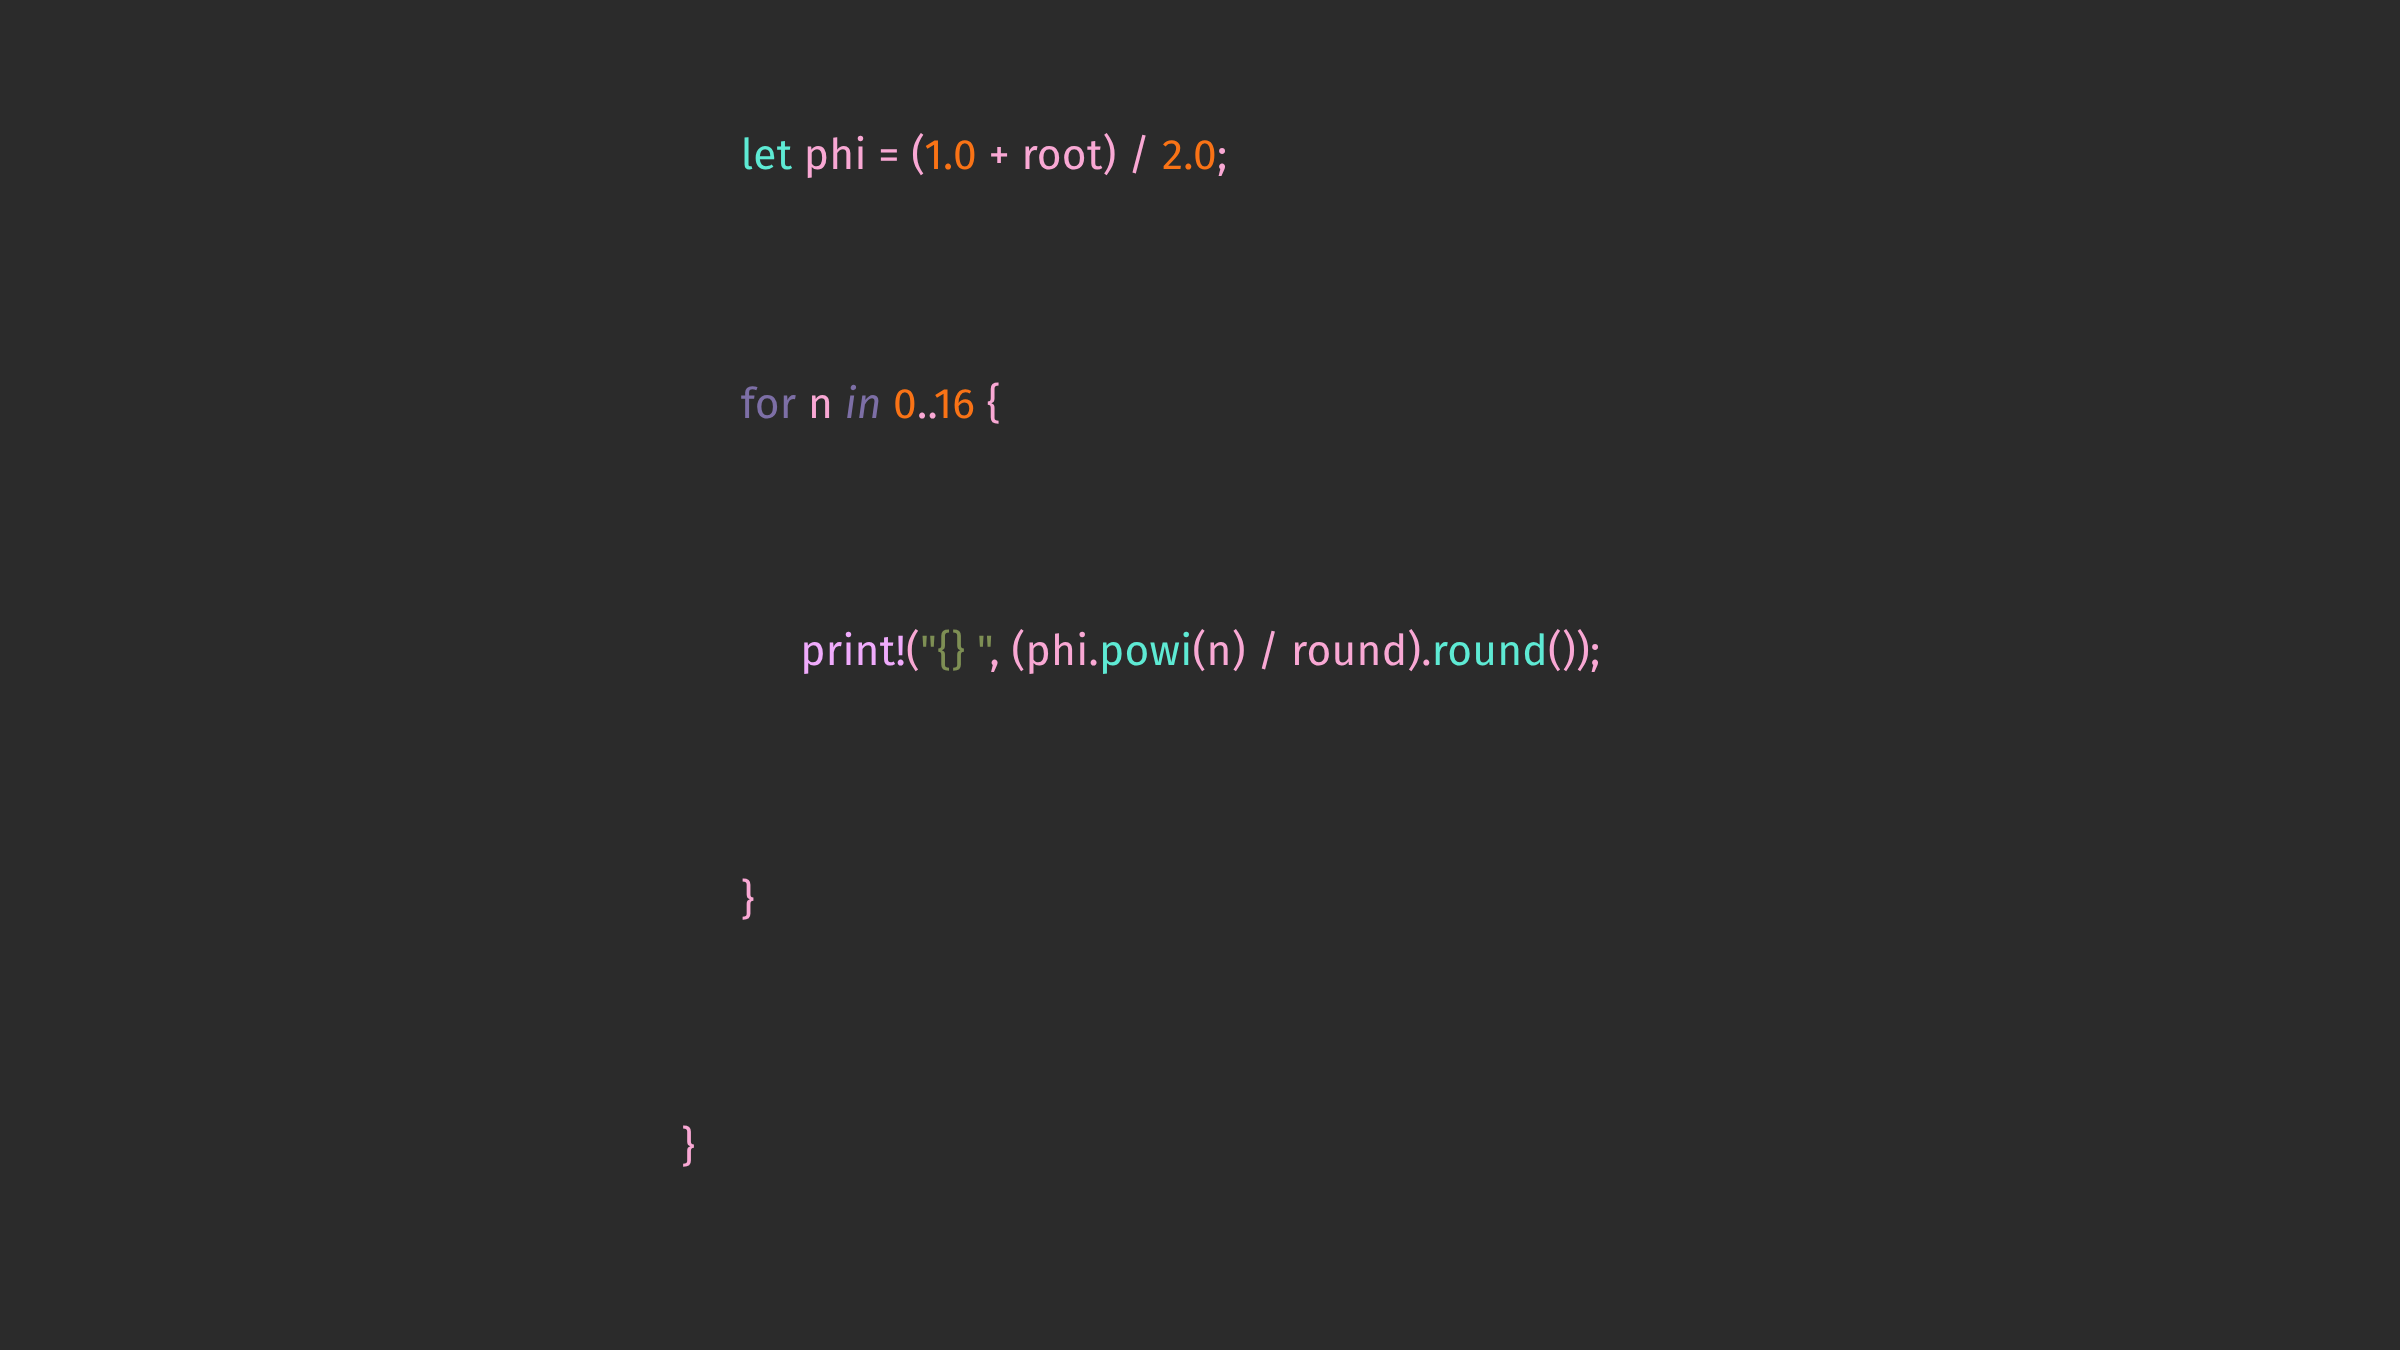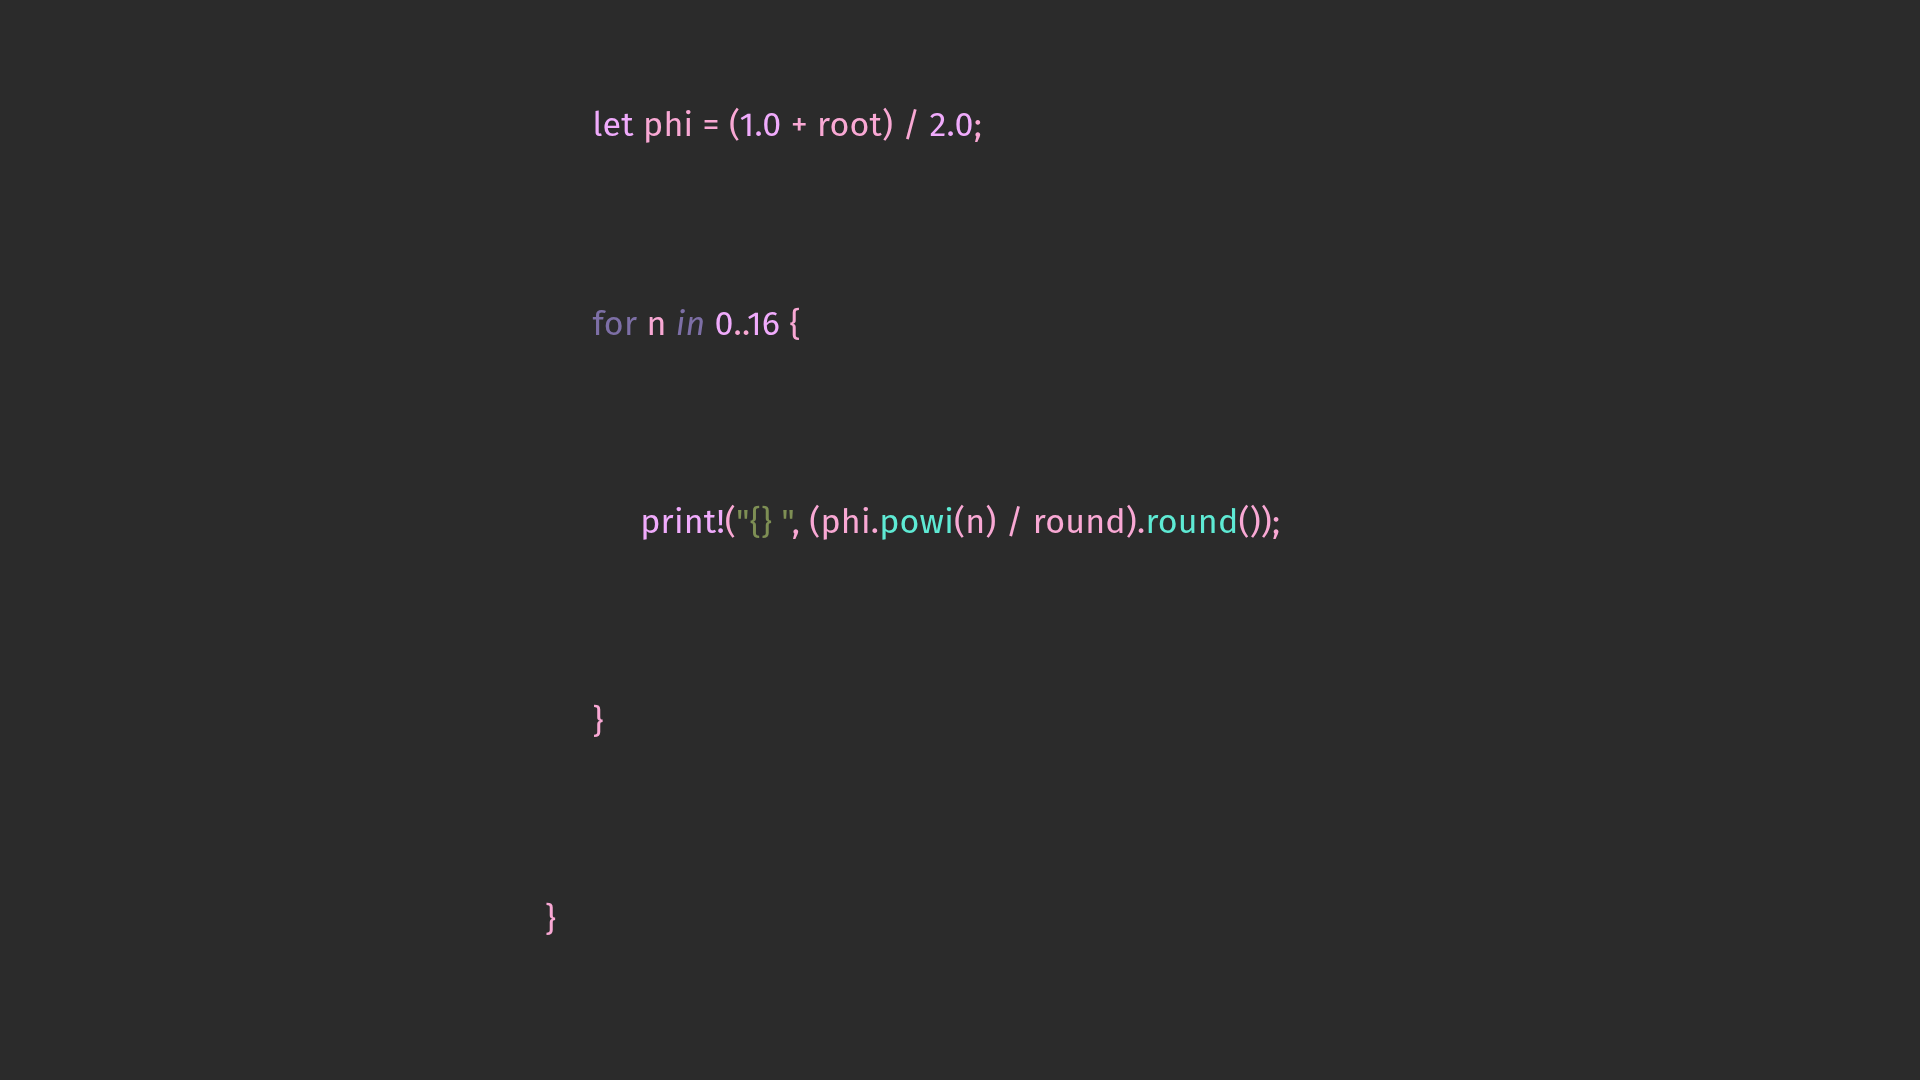--- a/index.html
+++ b/index.html
@@ -24,24 +24,24 @@
       line-height: 1.46;
       letter-spacing: 0.2px;
       white-space: pre;
       color: #c6b99e;
       font-feature-settings: "liga" 1;
       transform: translateY(-18px);
     }
     .ln { display: block; }
     .ind1 { padding-left: 1.4em; }
     .ind2 { padding-left: 2.8em; }
-    .kw-let  { color: #f0abfc; text-align: right; }
+    .kw-let  { color: #5eead4; text-align: right; }
     .kw-for  { color: #7d6fa6; text-align: right; }
     .kw-in   { color: #7d6fa6; font-style: italic; }
-    .lit     { color: #f0abfc; }
+    .lit     { color: #f97316; }
     .plain   { color: #f9a8d4; }
     .method  { color: #5eead4; }
     .macro   { color: #f0abfc; }
     .str     { color: #7e8f54; }
   </style>
 </head>
 <body>
 
 <div class="viewport">
   <div class="block">

